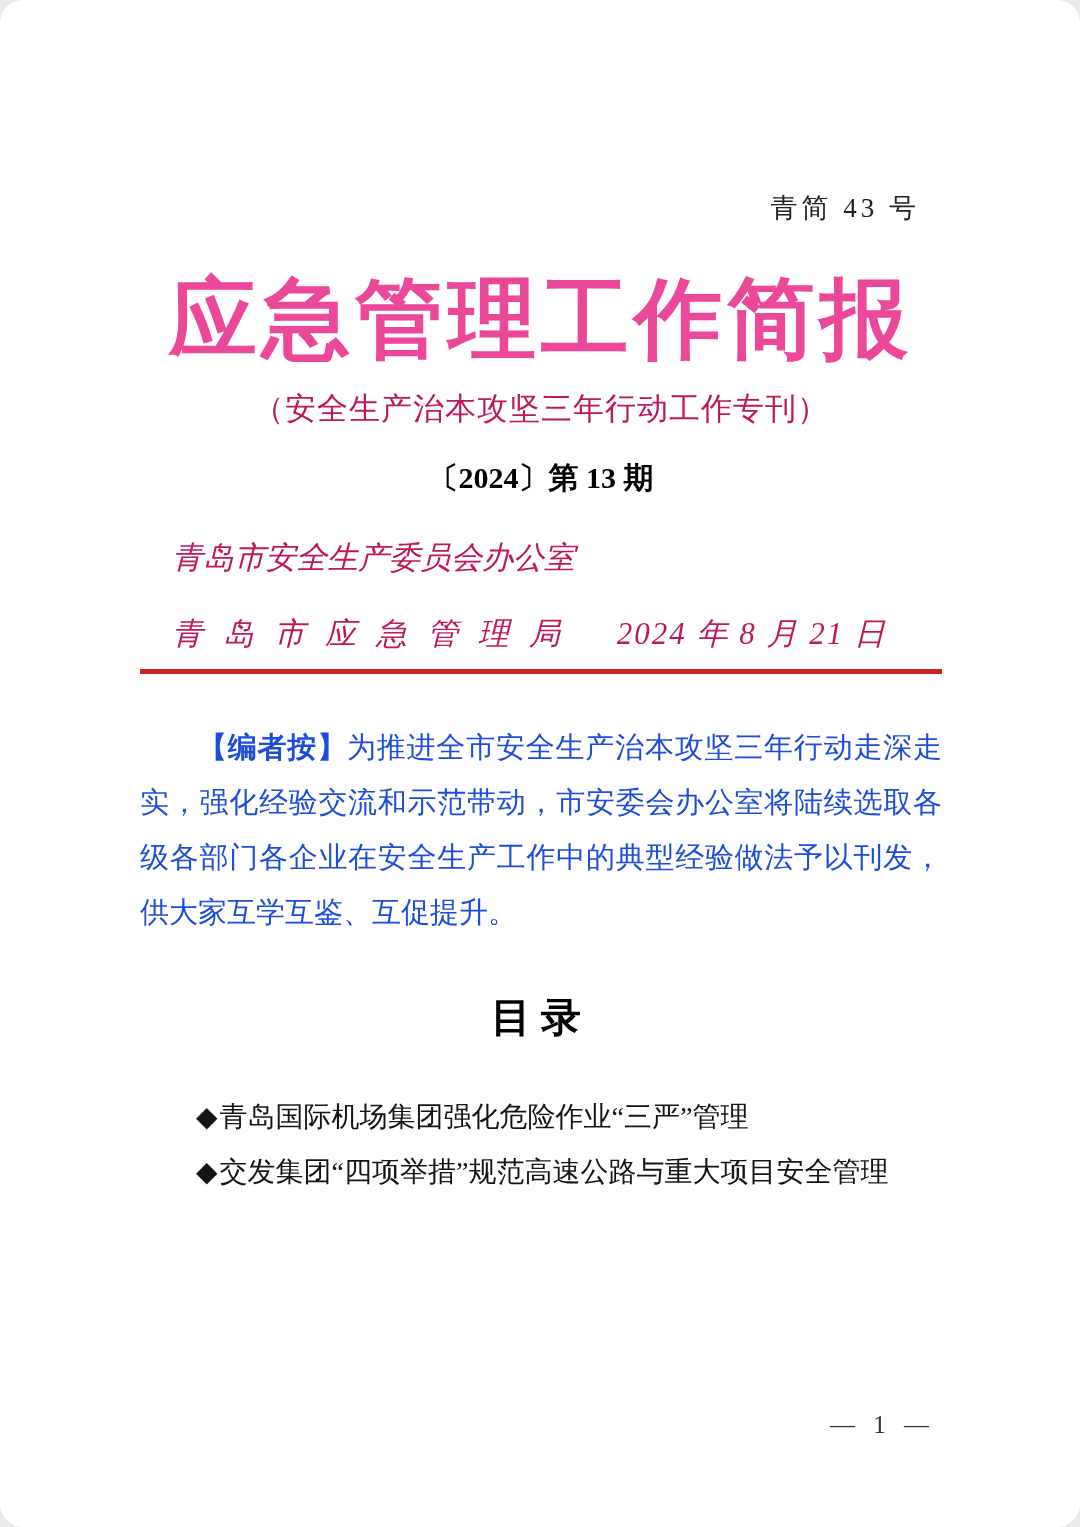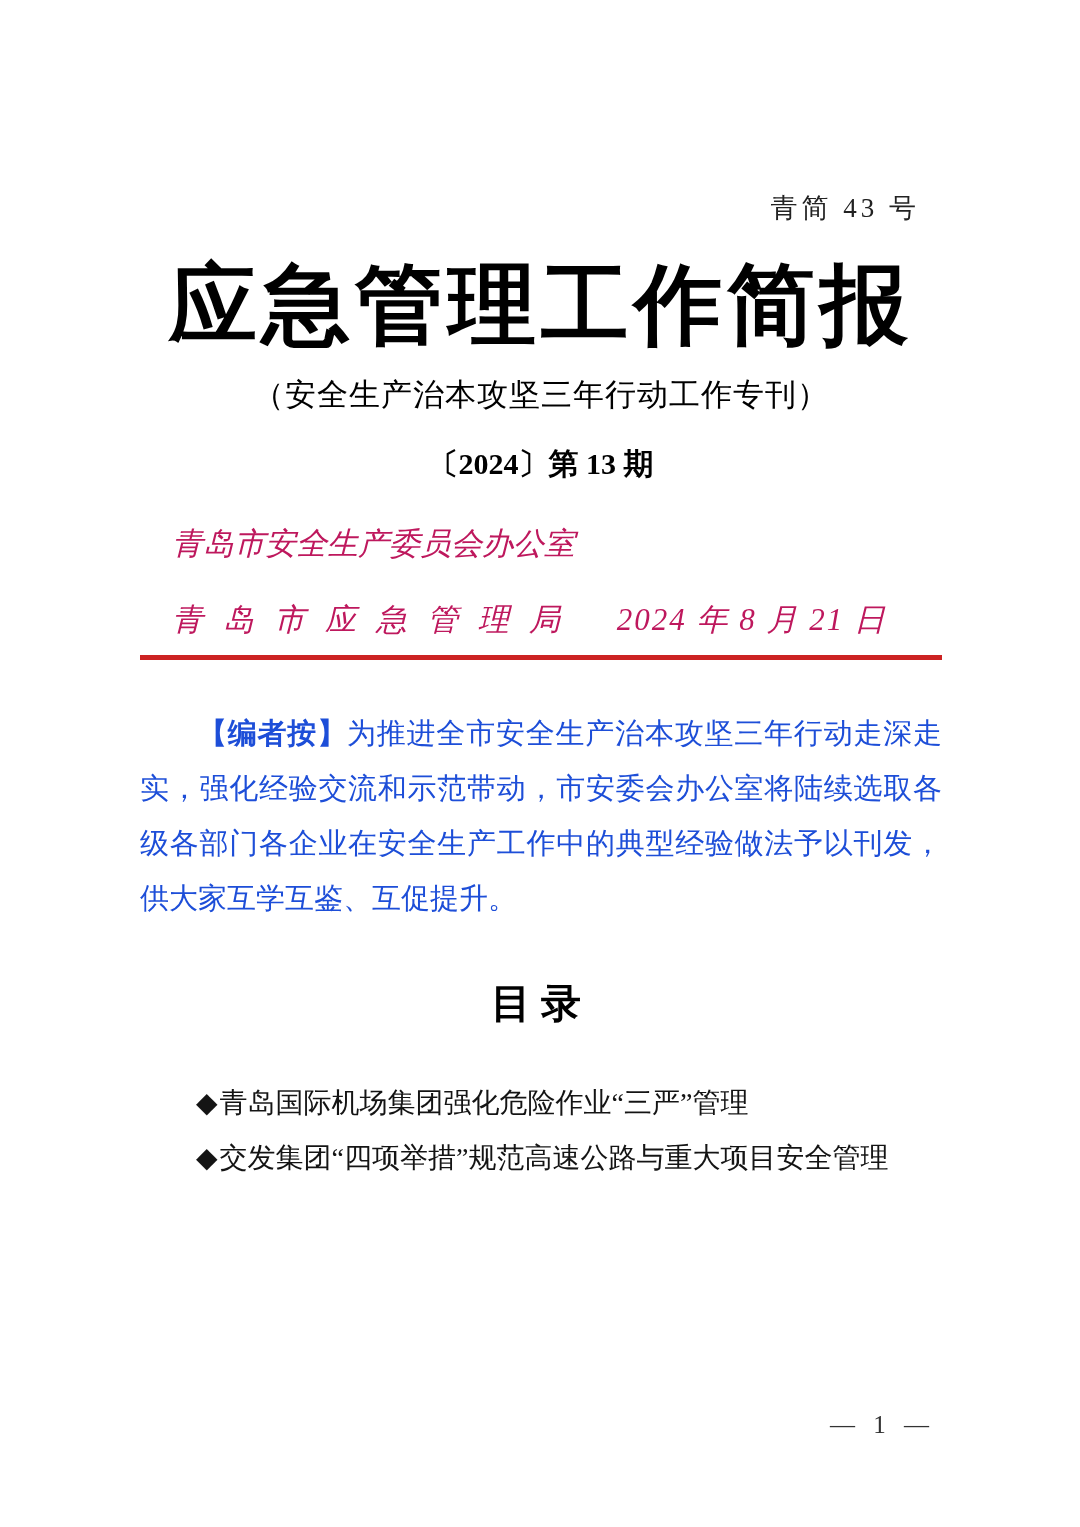--- a/index.html
+++ b/index.html
@@ -7,44 +7,45 @@
   .page {
     position: relative;
     width: 1080px;
     height: 1527px;
     margin: 0 auto;
     background: #ffffff;
     color: #111111;
     font-family: "Liberation Serif", "DejaVu Serif", serif;
     padding: 190px 138px 0 140px;
     overflow: hidden;
+    border-radius: 23px;
   }
   .doc-number {
     text-align: right;
     padding-right: 22px;
     font-size: 27px;
     letter-spacing: 4px;
     color: #222;
   }
   .masthead-title {
-    margin-top: 28px;
+    margin-top: 42px;
     text-align: center;
     font-size: 88px;
     font-weight: bold;
     letter-spacing: 5px;
-    color: #000000;
+    color: #ec4899;
     line-height: 1.18;
     white-space: nowrap;
   }
   .masthead-subtitle {
     margin-top: 16px;
     text-align: center;
     font-size: 31px;
     letter-spacing: 1px;
-    color: #000000;
+    color: #be185d;
     font-family: Liberation Serif, serif;
   }
   .issue-number {
     margin-top: 28px;
     text-align: center;
     font-size: 30px;
     font-weight: bold;
     color: #000;
   }
   .issuer-block {

